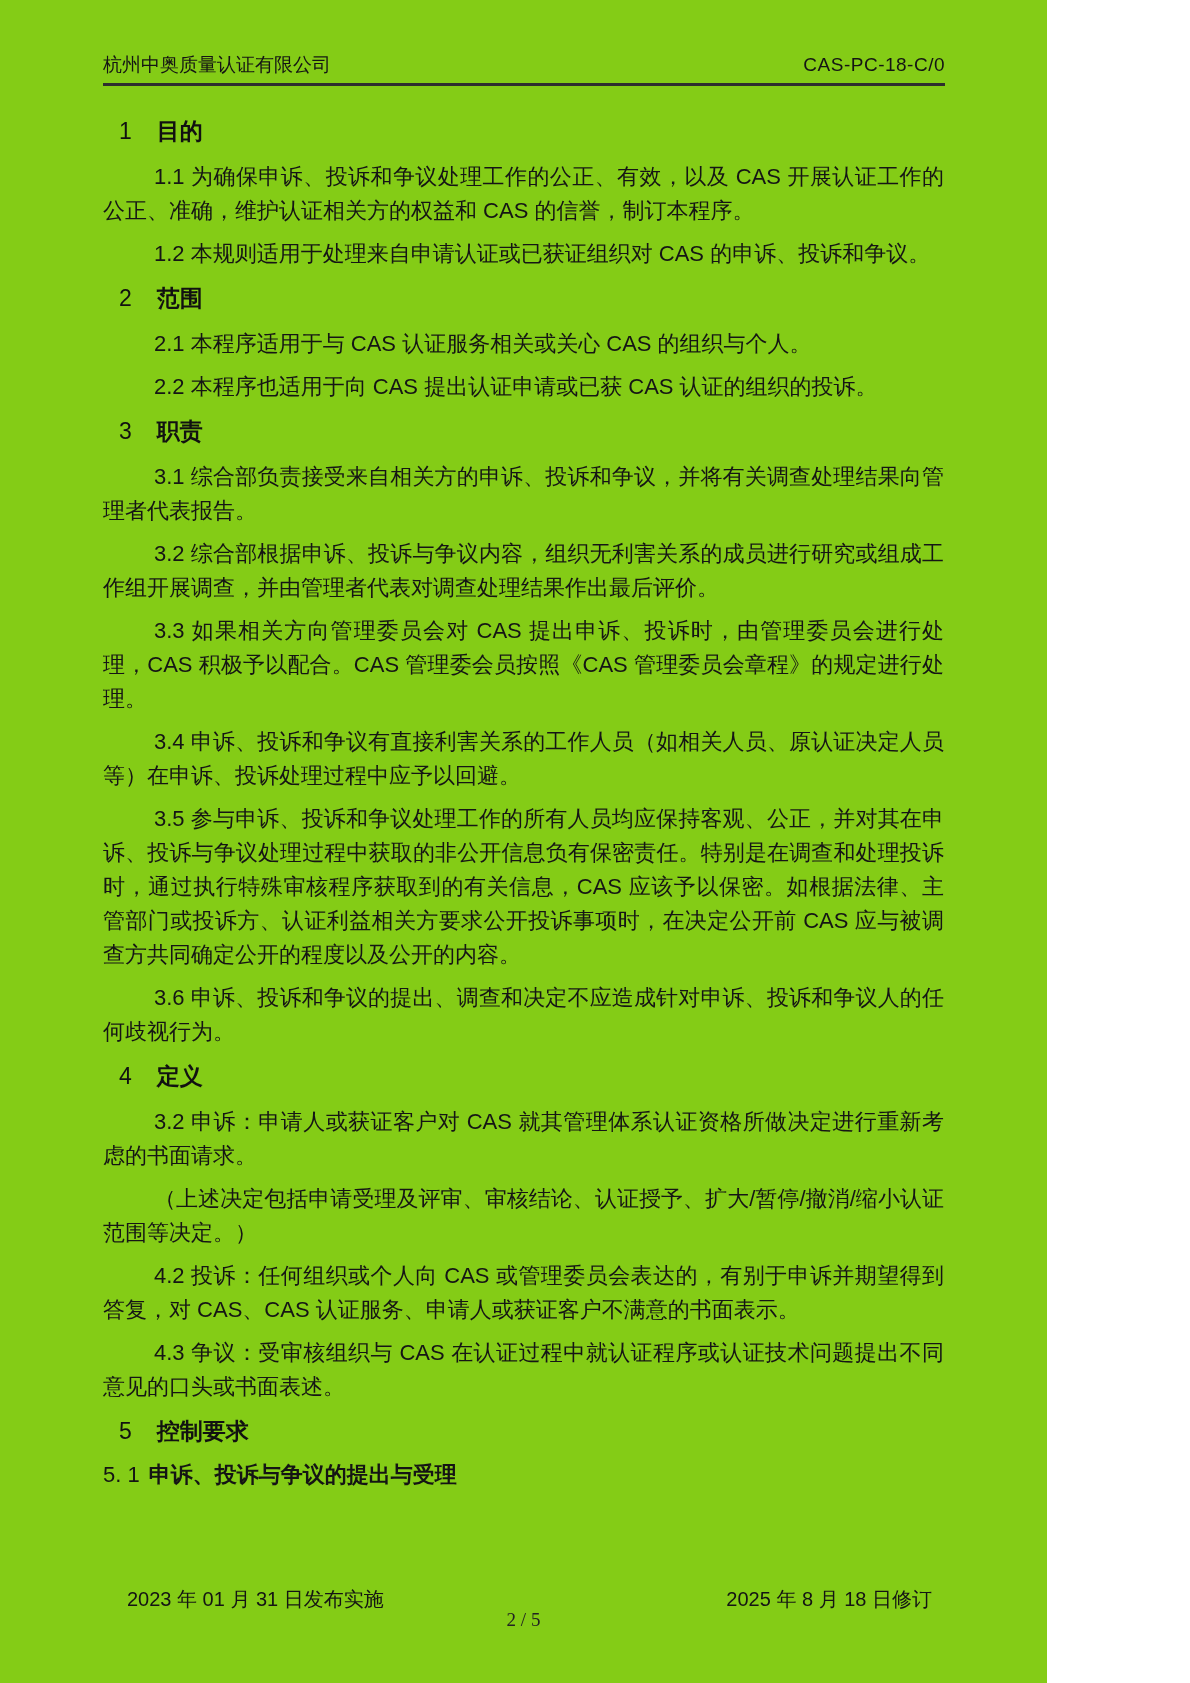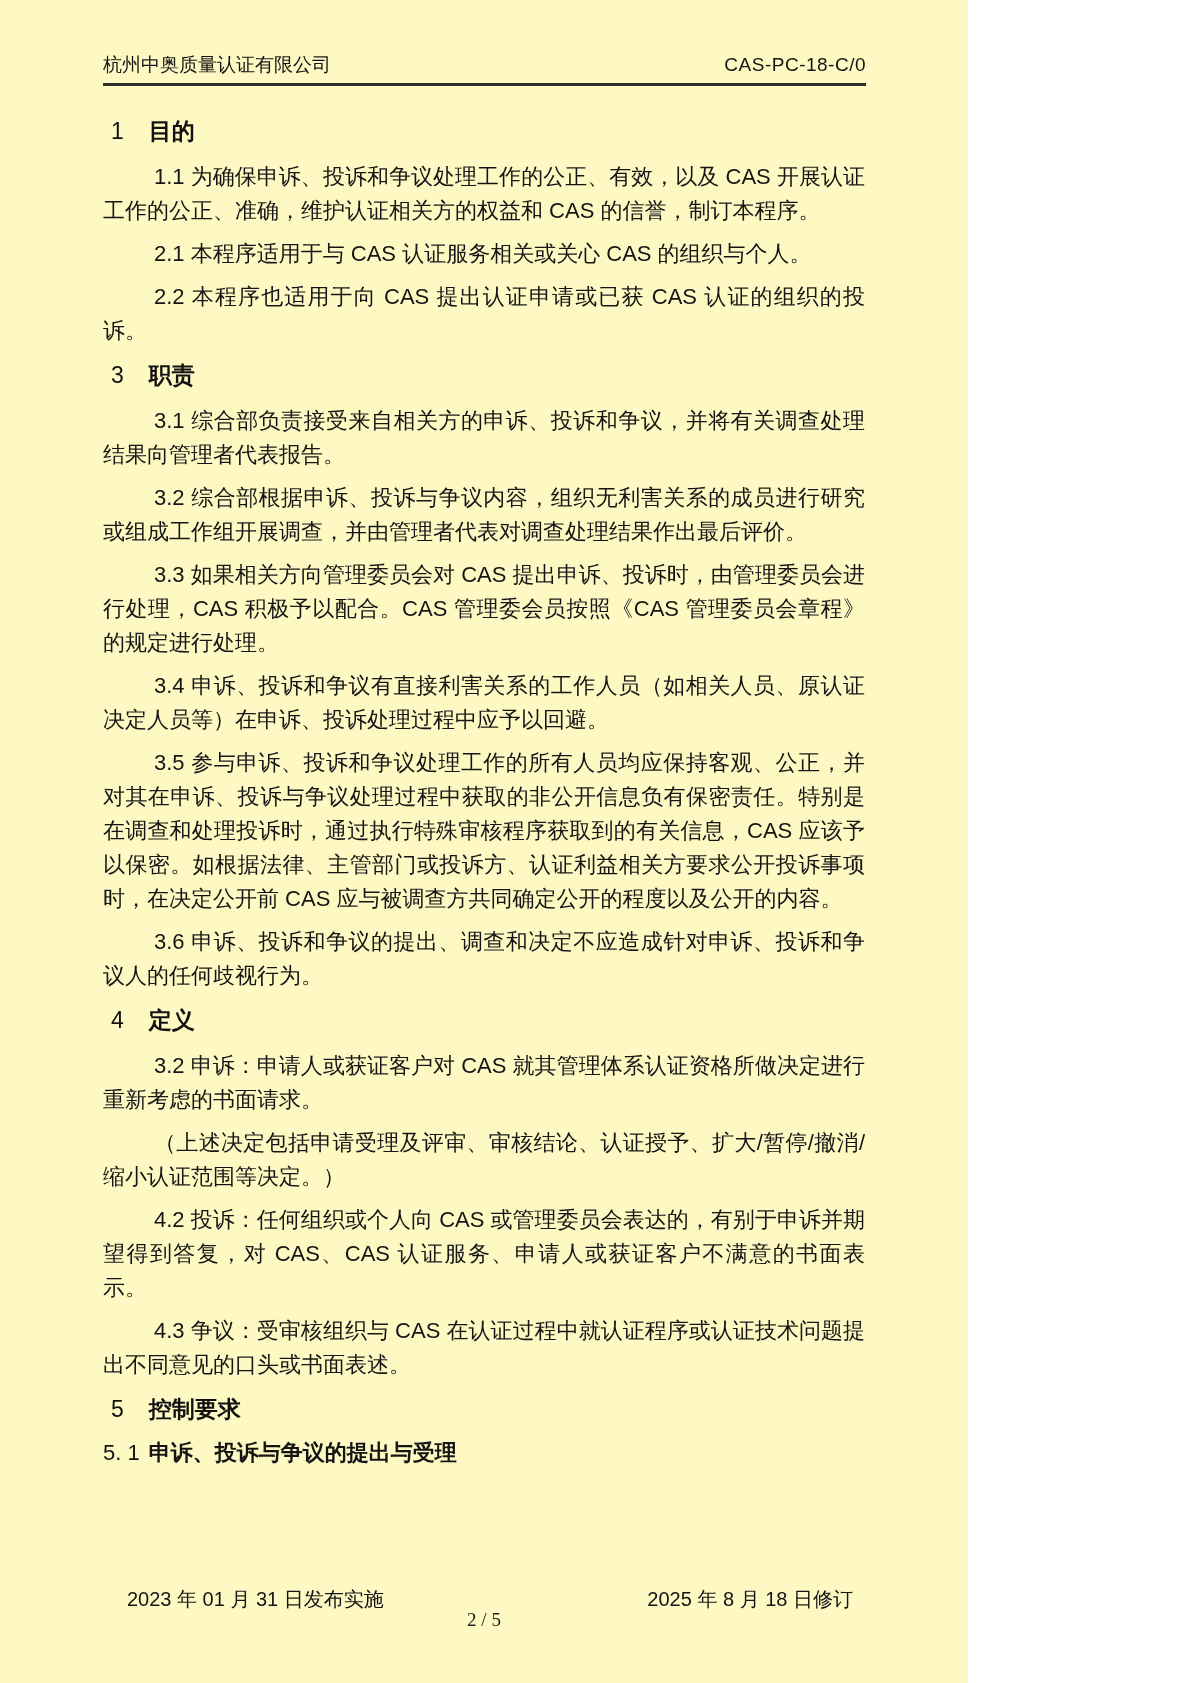--- a/index.html
+++ b/index.html
@@ -1,20 +1,20 @@
 <!DOCTYPE html>
 <html lang="zh"><head>
 <meta charset="utf-8">
 <style>
   html,body{margin:0;padding:0;background:#ffffff;}
   .page{
     position:relative;
-    width:968px;
+    width:1047px;
     height:1683px;
-    background:#fef9c3;
+    background:#84cc16;
     font-family:"Liberation Sans","DejaVu Sans",sans-serif;
     color:#141414;
     overflow:hidden;
   }
   
   .header{
     position:absolute;
     top:54px; left:103px; right:102px;
     display:flex;
     justify-content:space-between;
@@ -27,21 +27,21 @@
   .header .doc-code{letter-spacing:0.5px;}
   
   .content{
     position:absolute;
     top:116px; left:103px; right:103px;
   }
   h2.sec{
     font-size:23px;
     font-weight:400;
     line-height:30px;
-    margin:12px 0 14px 8px;
+    margin:12px 0 14px 16px;
     color:#111;
   }
   .content h2.sec:first-child{margin-top:0;}
   .sec-title{
     font-weight:700;
     margin-left:25px;
   }
   p.para{
     font-size:22px;
     line-height:34px;
@@ -89,21 +89,25 @@
     <span class="company">杭州中奥质量认证有限公司</span>
     <span class="doc-code">CAS-PC-18-C/0</span>
   </div>
 
   <div class="content">
 
     <h2 class="sec">
       <span class="sec-num">1</span><span class="sec-title">目的</span>
     </h2>
     <p class="para">1.1 为确保申诉、投诉和争议处理工作的公正、有效，以及 CAS 开展认证工作的公正、准确，维护认证相关方的权益和 CAS 的信誉，制订本程序。</p>
+    <p class="para">1.2 本规则适用于处理来自申请认证或已获证组织对 CAS 的申诉、投诉和争议。</p>
 
+    <h2 class="sec">
+      <span class="sec-num">2</span><span class="sec-title">范围</span>
+    </h2>
     <p class="para">2.1 本程序适用于与 CAS 认证服务相关或关心 CAS 的组织与个人。</p>
     <p class="para">2.2 本程序也适用于向 CAS 提出认证申请或已获 CAS 认证的组织的投诉。</p>
 
     <h2 class="sec">
       <span class="sec-num">3</span><span class="sec-title">职责</span>
     </h2>
     <p class="para">3.1 综合部负责接受来自相关方的申诉、投诉和争议，并将有关调查处理结果向管理者代表报告。</p>
     <p class="para">3.2 综合部根据申诉、投诉与争议内容，组织无利害关系的成员进行研究或组成工作组开展调查，并由管理者代表对调查处理结果作出最后评价。</p>
     <p class="para">3.3 如果相关方向管理委员会对 CAS 提出申诉、投诉时，由管理委员会进行处理，CAS 积极予以配合。CAS 管理委会员按照《CAS 管理委员会章程》的规定进行处理。</p>
     <p class="para">3.4 申诉、投诉和争议有直接利害关系的工作人员（如相关人员、原认证决定人员等）在申诉、投诉处理过程中应予以回避。</p>

